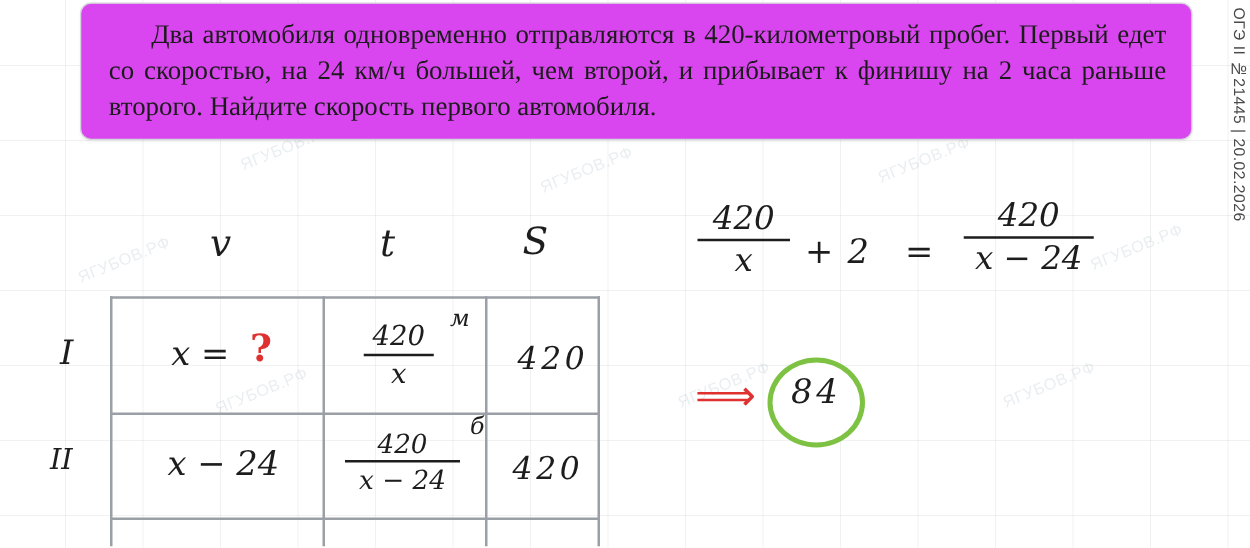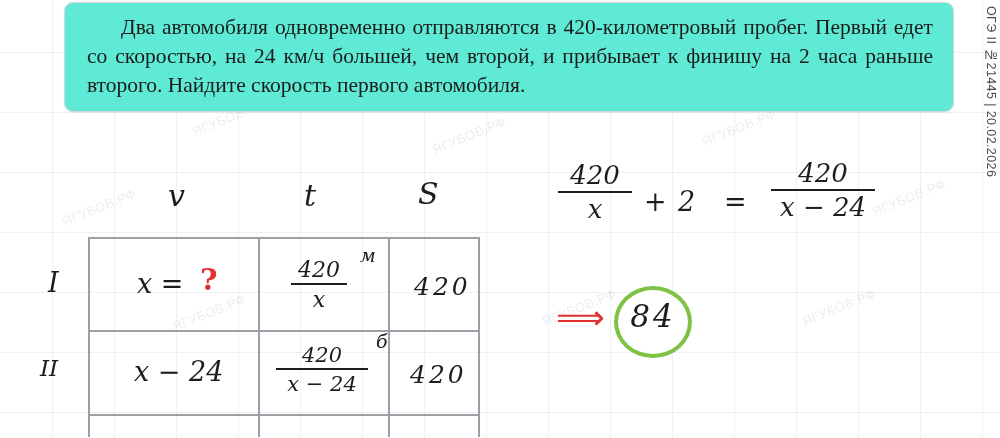--- a/index.html
+++ b/index.html
@@ -43,21 +43,21 @@
   }
 
   
   .task-card {
     position: absolute;
     left: 64px;
     top: 2px;
     width: 890px;
     box-sizing: border-box;
     padding: 10px 20px 12px 22px;
-    background: #5eead4;
+    background: #d946ef;
     border: 1px solid #d3d7db;
     border-radius: 9px;
     box-shadow: 0 1px 2px rgba(0,0,0,0.06);
   }
   .task-text {
     font-family: "Liberation Serif", serif;
     font-size: 21.5px;
     line-height: 1.34;
     color: #1b1b1b;
     text-align: justify;
@@ -132,21 +132,21 @@
     box-sizing: border-box;
   }
   .answer-value {
     position: absolute;
     left: 614px;
     top: 298px;
     width: 78px;
     text-align: center;
     font-family: "DejaVu Serif", serif;
     font-style: italic;
-    font-size: 31px;
+    font-size: 27px;
     color: #1d1d1d;
     letter-spacing: 3px;
   }
   .arrow {
     position: absolute;
     left: 556px;
     top: 300px;
     color: #e03131;
     font-size: 34px;
     line-height: 1;

